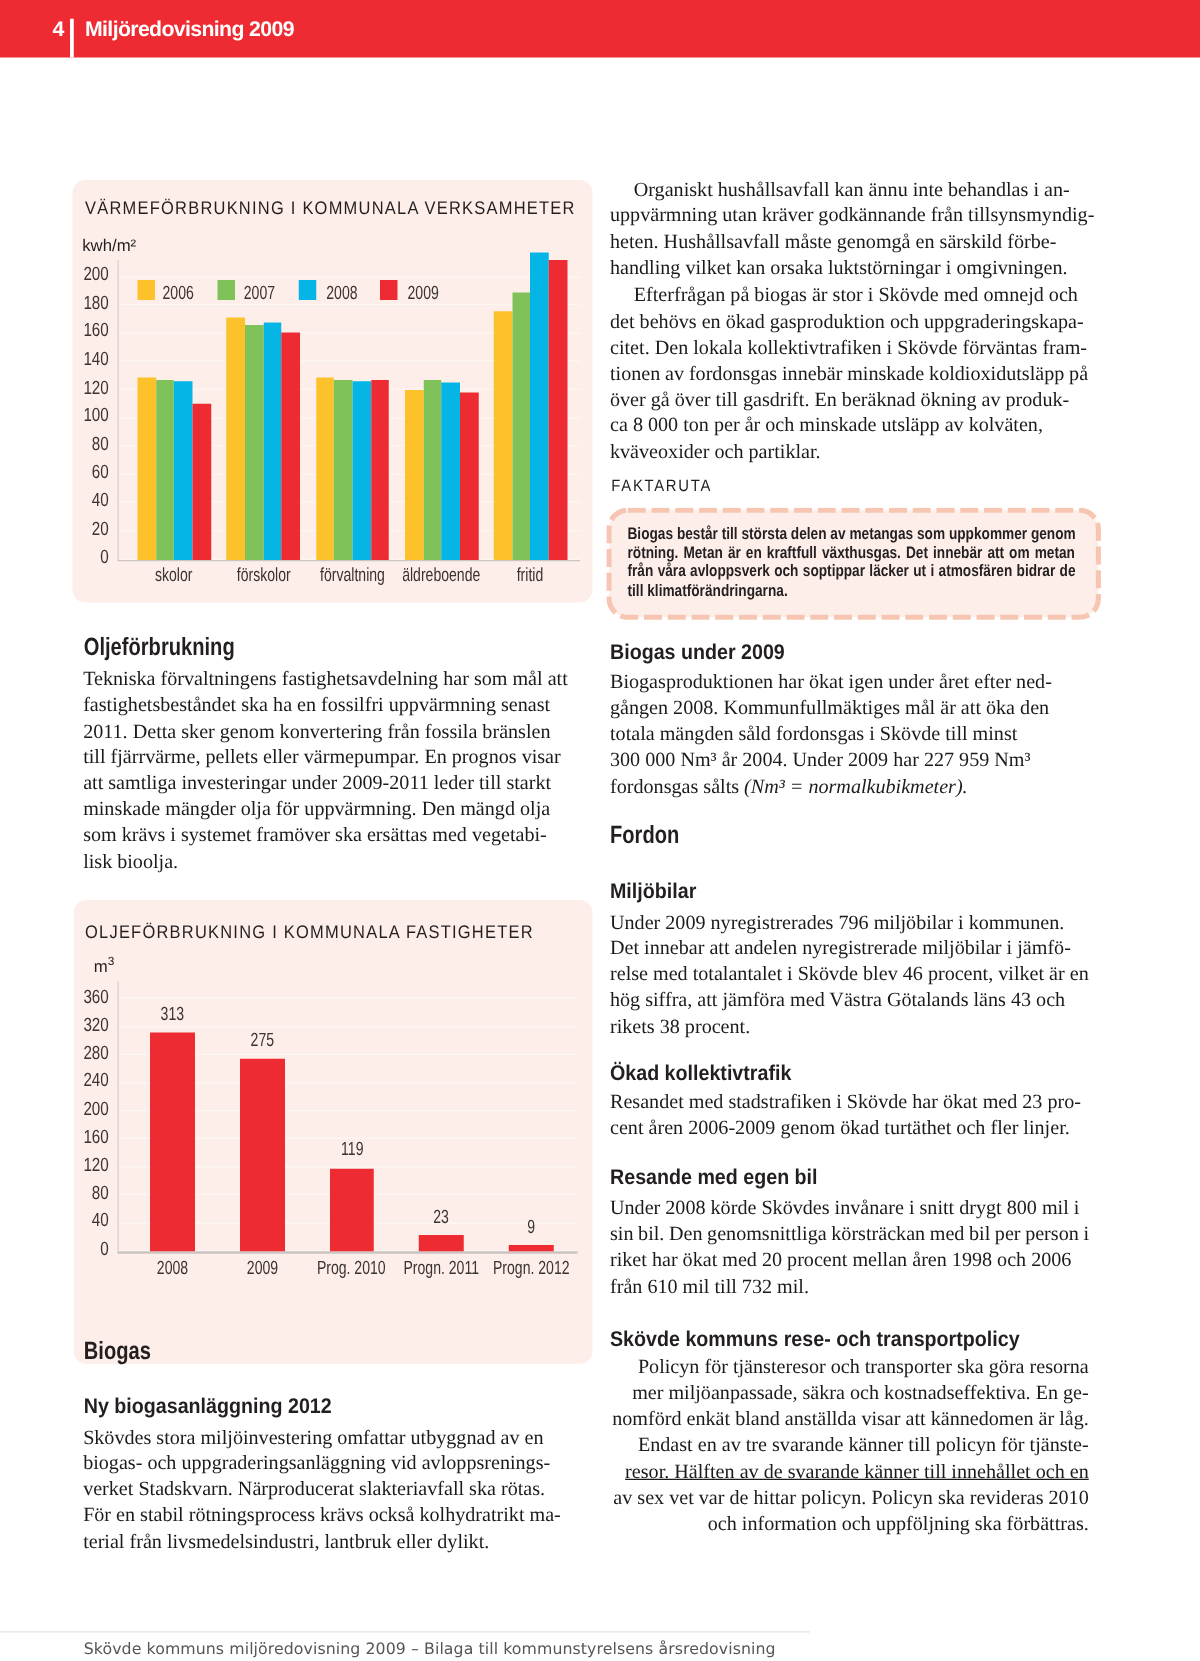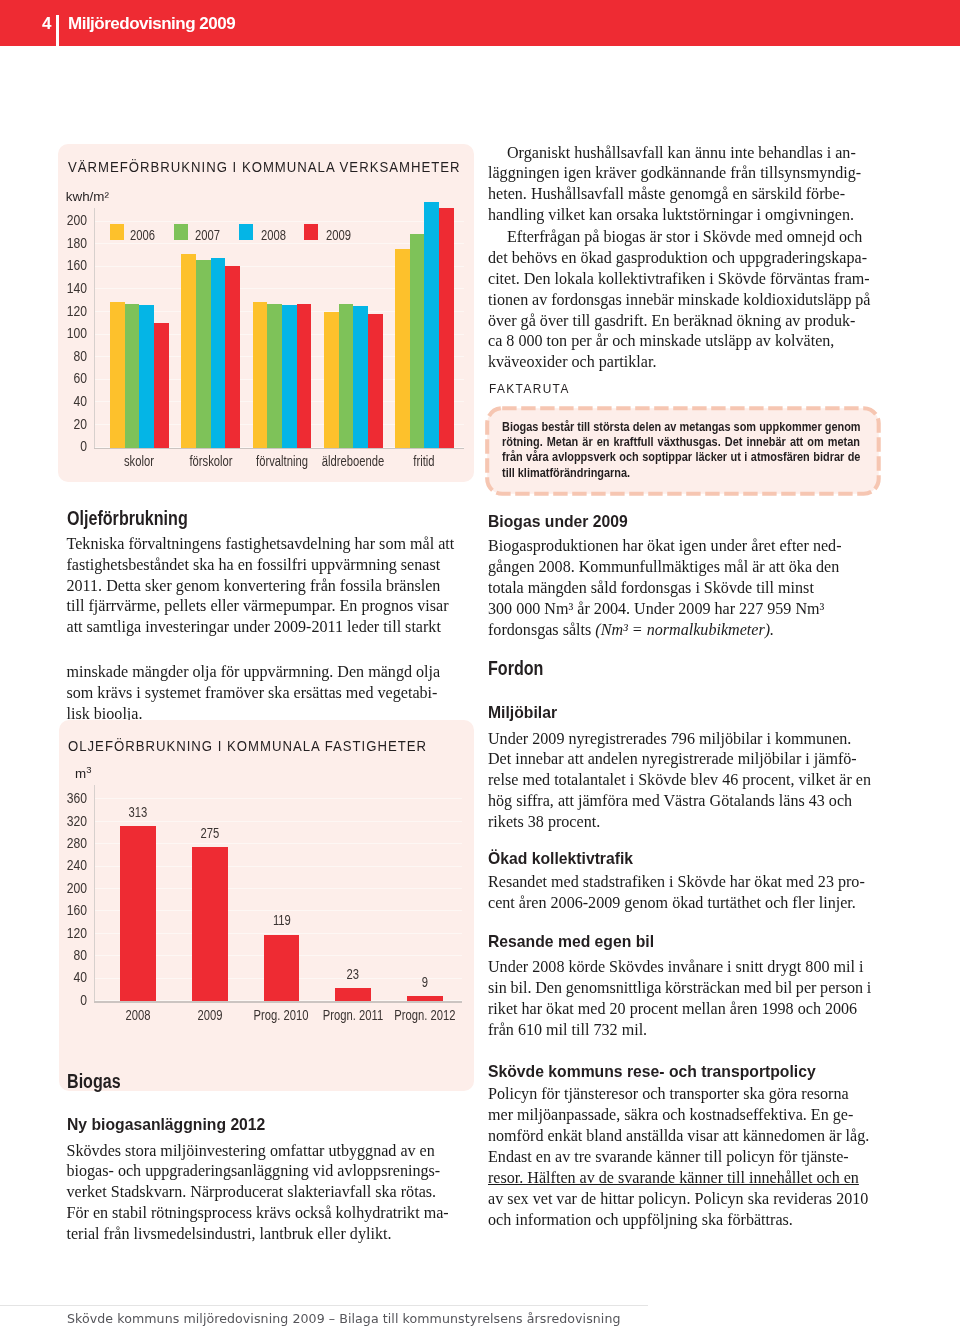--- a/index.html
+++ b/index.html
@@ -143,21 +143,21 @@
       </div>
   </div>
 
   <div class="h2" style="left:66.8px;top:507.5px;">Oljeförbrukning</div>
   <div class="par" id="oil-par" style="left:66.5px;top:533.8px;width:389px;">
       <div class="ln" style="text-indent: 0px; word-spacing: 0px;">Tekniska förvaltningens fastighetsavdelning har som mål att</div>
       <div class="ln" style="text-indent: 0px; word-spacing: 0px;">fastighetsbeståndet ska ha en fossilfri uppvärmning senast</div>
       <div class="ln" style="text-indent: 0px; word-spacing: 0px;">2011. Detta sker genom konvertering från fossila bränslen</div>
       <div class="ln" style="text-indent: 0px; word-spacing: 0px;">till fjärrvärme, pellets eller värmepumpar. En prognos visar</div>
       <div class="ln" style="text-indent: 0px; word-spacing: 0px;">att samtliga investeringar under 2009-2011 leder till starkt</div>
-      <div class="ln" style="text-indent: 0px; word-spacing: 0px; margin-top: 24px;">minskade mängder olja för uppvärmning. Den mängd olja</div>
+      <div class="ln" style="text-indent: 0px; word-spacing: 0px;">minskade mängder olja för uppvärmning. Den mängd olja</div>
       <div class="ln" style="text-indent: 0px; word-spacing: 0px;">som krävs i systemet framöver ska ersättas med vegetabi-</div>
       <div class="ln" style="text-indent:0px;">lisk bioolja.</div>
     </div>
 
   <div class="chartbox" style="left:58.5px;top:720.3px;width:415.5px;height:371px;">
     <div class="chart-title" style="left:9.4px;top:18.2px;">OLJEFÖRBRUKNING I KOMMUNALA FASTIGHETER</div>
     <div class="axis-unit" style="left:16.5px;top:43.5px;">m<sup style="font-size:9.5px;">3</sup></div>
     <div id="chart2-plot">
         <div class="gridline" style="left:35.099999999999994px;top:78.20px;width:368.4px;"></div>
         <div class="ytick" style="left:-25.900000000000006px;top:69.90px;width:54px;">360</div>
@@ -204,21 +204,21 @@
   <div class="par" id="biogas-par" style="left:66.5px;top:1140.5px;width:389px;">
       <div class="ln" style="text-indent: 0px; word-spacing: 0px;">Skövdes stora miljöinvestering omfattar utbyggnad av en</div>
       <div class="ln" style="text-indent: 0px; word-spacing: 0px;">biogas- och uppgraderingsanläggning vid avloppsrenings-</div>
       <div class="ln" style="text-indent: 0px; word-spacing: 0px;">verket Stadskvarn. Närproducerat slakteriavfall ska rötas.</div>
       <div class="ln" style="text-indent: 0px; word-spacing: 0px;">För en stabil rötningsprocess krävs också kolhydratrikt ma-</div>
       <div class="ln" style="text-indent:0px;">terial från livsmedelsindustri, lantbruk eller dylikt.</div>
     </div>
 
   <div class="par" id="intro1" style="left:488px;top:142.6px;width:383px;">
       <div class="ln" style="text-indent: 19px; word-spacing: 0px;">Organiskt hushållsavfall kan ännu inte behandlas i an-</div>
-      <div class="ln" style="text-indent: 0px; word-spacing: 0px;">läggningen igen kräver godkännande från tillsynsmyndig-</div>
+      <div class="ln" style="text-indent: 0px; word-spacing: 0px;">uppvärmning utan kräver godkännande från tillsynsmyndig-</div>
       <div class="ln" style="text-indent: 0px; word-spacing: 0px;">heten. Hushållsavfall måste genomgå en särskild förbe-</div>
       <div class="ln" style="text-indent:0px;">handling vilket kan orsaka luktstörningar i omgivningen.</div>
     </div>
   <div class="par" id="intro2" style="left:488px;top:227px;width:383px;">
       <div class="ln" style="text-indent: 19px; word-spacing: 0px;">Efterfrågan på biogas är stor i Skövde med omnejd och</div>
       <div class="ln" style="text-indent: 0px; word-spacing: 0px;">det behövs en ökad gasproduktion och uppgraderingskapa-</div>
       <div class="ln" style="text-indent: 0px; word-spacing: 0px;">citet. Den lokala kollektivtrafiken i Skövde förväntas fram-</div>
       <div class="ln" style="text-indent: 0px; word-spacing: -0.167px;">tionen av fordonsgas innebär minskade koldioxidutsläpp på</div>
       <div class="ln" style="text-indent: 0px; word-spacing: 0px;">över gå över till gasdrift. En beräknad ökning av produk-</div>
       <div class="ln" style="text-indent: 0px; word-spacing: 0px;">ca 8 000 ton per år och minskade utsläpp av kolväten,</div>
@@ -267,21 +267,21 @@
 
   <div class="h3" style="left:488px;top:932.5px;">Resande med egen bil</div>
   <div class="par" id="egen" style="left:488px;top:957.1px;width:383px;">
       <div class="ln" style="text-indent: 0px; word-spacing: 0px;">Under 2008 körde Skövdes invånare i snitt drygt 800 mil i</div>
       <div class="ln" style="text-indent: 0px; word-spacing: -0.333px;">sin bil. Den genomsnittliga körsträckan med bil per person i</div>
       <div class="ln" style="text-indent: 0px; word-spacing: 0px;">riket har ökat med 20 procent mellan åren 1998 och 2006</div>
       <div class="ln" style="text-indent:0px;">från 610 mil till 732 mil.</div>
     </div>
 
   <div class="h3" style="left:488px;top:1062.5px;">Skövde kommuns rese- och transportpolicy</div>
-  <div class="par" id="pol" style="left:488px;top:1084.2px;width:383px;">
+  <div class="par" id="pol" style="left:488px;top:1084.2px;width:383px;text-align:right;">
       <div class="ln" style="text-indent: 0px; word-spacing: 0px;">Policyn för tjänsteresor och transporter ska göra resorna</div>
       <div class="ln" style="text-indent: 0px; word-spacing: 0px;">mer miljöanpassade, säkra och kostnadseffektiva. En ge-</div>
       <div class="ln" style="text-indent: 0px; word-spacing: 0px;">nomförd enkät bland anställda visar att kännedomen är låg.</div>
       <div class="ln" style="text-indent: 0px; word-spacing: 0px;">Endast en av tre svarande känner till policyn för tjänste-</div>
       <div class="ln" style="text-indent: 0px; word-spacing: 0px; text-decoration: underline;">resor. Hälften av de svarande känner till innehållet och en</div>
       <div class="ln" style="text-indent: 0px; word-spacing: 0px;">av sex vet var de hittar policyn. Policyn ska revideras 2010</div>
       <div class="ln" style="text-indent:0px;">och information och uppföljning ska förbättras.</div>
     </div>
 
   <div class="footrule"></div>

